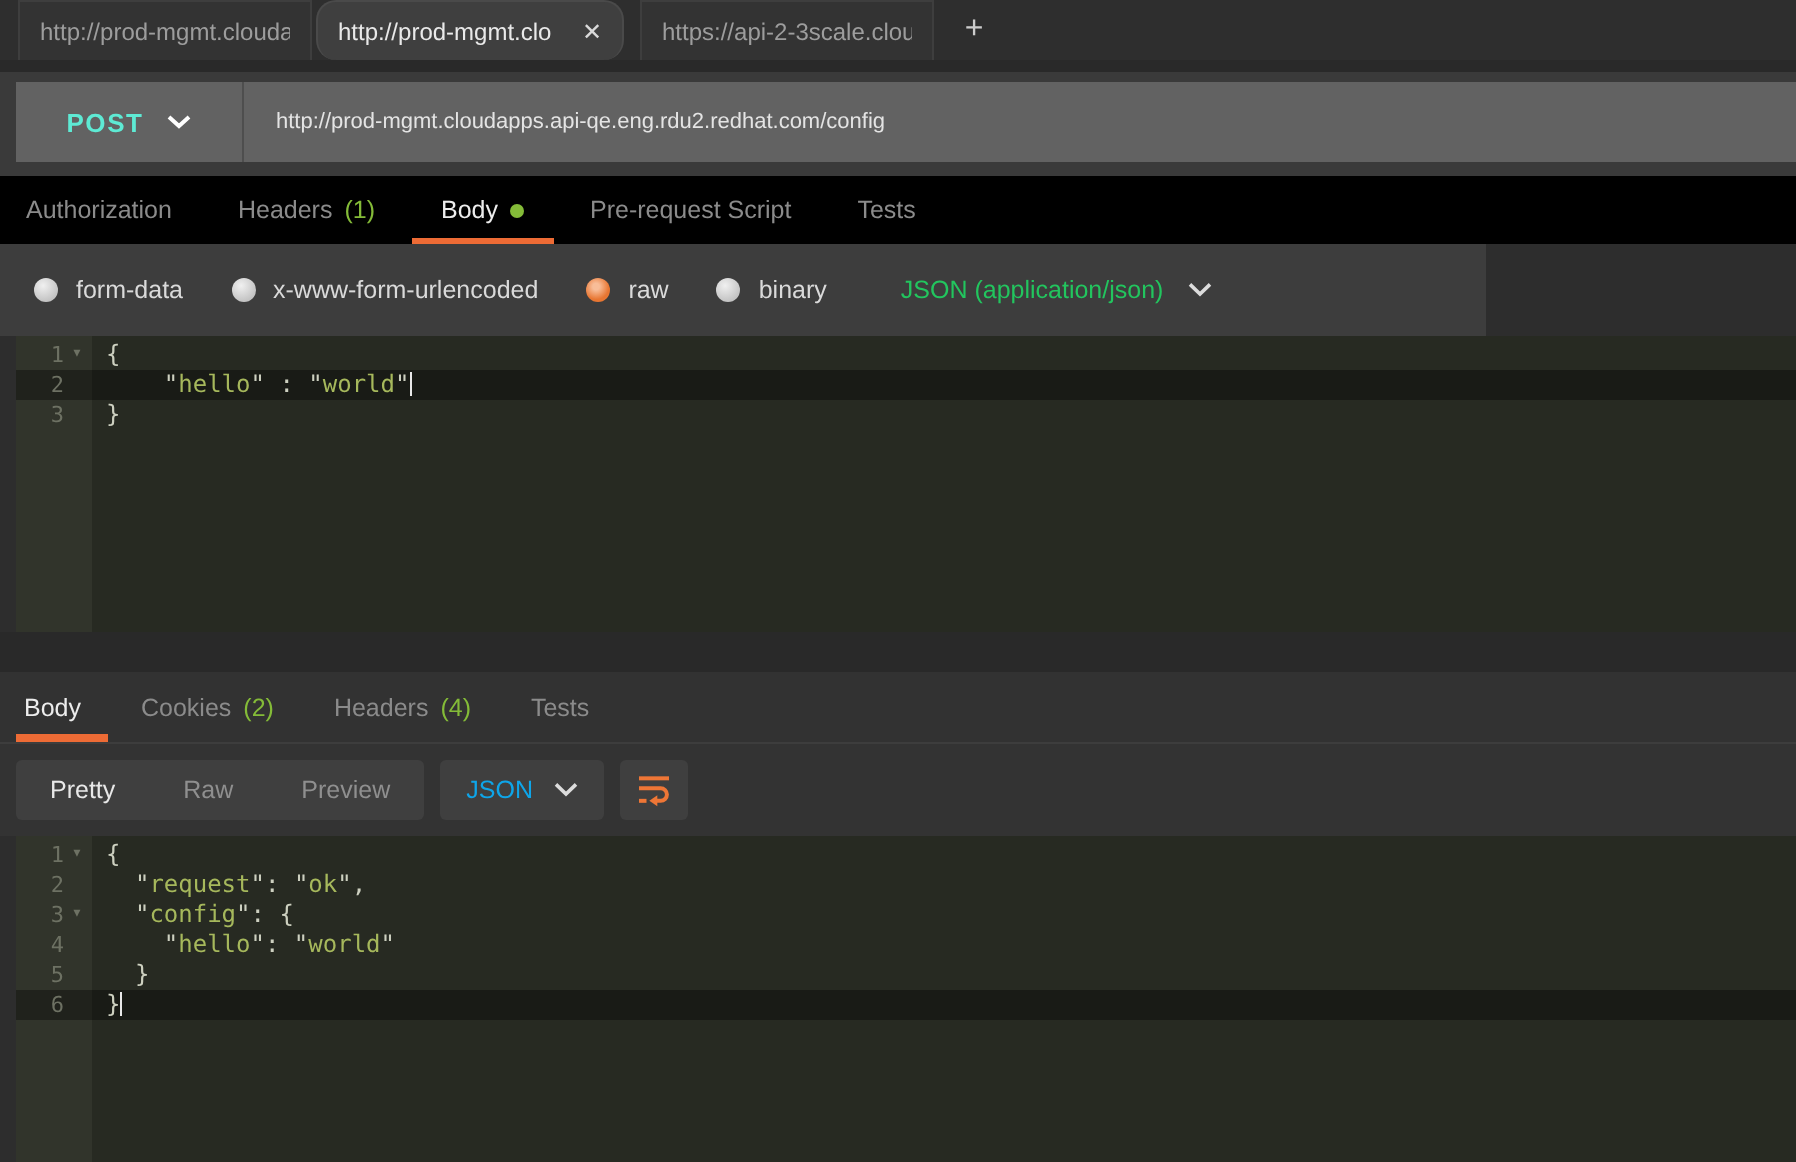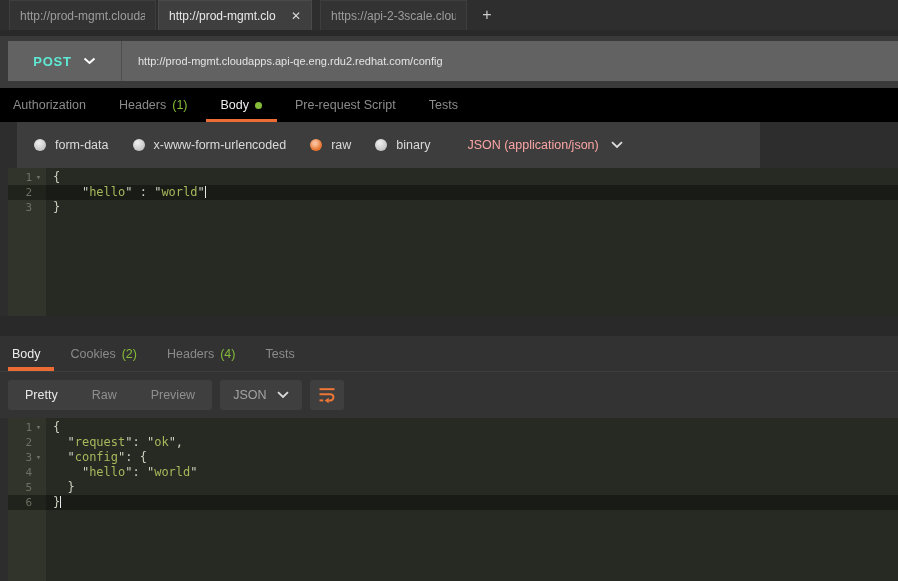--- a/index.html
+++ b/index.html
@@ -12,21 +12,21 @@
   }
 
   
   .tabstrip { position:absolute; top:0; left:0; width:898px; height:30px; background:#2e2e2e; display:flex; align-items:stretch; }
   .btab {
     display:flex; align-items:center; padding:0 10px; font-size:12px; color:#9d9d9d;
     background:#333333; border:1px solid #3e3e3e; border-bottom:none; cursor:pointer; overflow:hidden;
   }
   .btab .btab-label { white-space:nowrap; overflow:hidden; }
   .btab.t1 { margin-left:9px; width:147px; }
-  .btab.t2 { margin-left:2px; width:154px; background:#3f3f3f; border-color:#4a4a4a; color:#e9e9e9; justify-content:space-between; gap:3px; }
+  .btab.t2 { margin-left:2px; width:154px; background:#3f3f3f; border-color:#4a4a4a; color:#e9e9e9; justify-content:space-between; gap:3px;border-radius:10px; }
   .btab.t3 { margin-left:8px; width:147px; }
   .btab .close { color:#d9d9d9; font-size:12px; flex:0 0 auto; cursor:pointer; }
   .newtab { margin-left:6px; width:28px; display:flex; align-items:center; justify-content:center; color:#cccccc; font-size:16px; cursor:pointer; }
 
   .band { position:absolute; top:30px; left:0; width:898px; height:6px; background:#292929; }
 
   
   .urlsec { position:absolute; top:36px; left:0; width:898px; height:52px; background:#3a3a3a; }
   .urlbar { position:absolute; top:5px; left:8px; right:0; height:40px; display:flex; background:#626262; }
   .method {
@@ -39,25 +39,25 @@
   
   .reqtabs { position:absolute; top:88px; left:0; width:898px; height:34px; background:#000000; display:flex; align-items:stretch; }
   .rtab { position:relative; display:flex; align-items:center; gap:6px; padding:0 15px; margin-left:3px; font-size:12.5px; color:#8b8b8b; cursor:pointer; }
   .rtab:first-child { margin-left:-2px; }
   .rtab.active { color:#ededed; }
   .rtab.active::after { content:""; position:absolute; left:0; right:0; bottom:0; height:3px; background:#ed6b35; }
   .count { color:#84bb38; }
   .greendot { width:7px; height:7px; border-radius:50%; background:#84bb38; }
 
   
-  .modes { position:absolute; top:122px; left:0; width:743px; height:46px; background:#3d3d3d; display:flex; align-items:center; padding-left:17px; gap:24px;margin-left:17px; }
+  .modes { position:absolute; top:122px; left:0; width:743px; height:46px; background:#3d3d3d; display:flex; align-items:center; padding-left:17px; gap:24px; }
   .mode { display:flex; align-items:center; gap:9px; font-size:12.5px; color:#dadada; cursor:pointer; }
   .radio { width:12px; height:12px; border-radius:50%; background:radial-gradient(circle at 38% 32%, #f0f0f0, #c3c3c3 72%); flex:0 0 auto; }
   .radio.sel { background:radial-gradient(circle at 42% 36%, #f8bd98 16%, #e87632 62%); }
-  .ctype { margin-left:13px; display:flex; align-items:center; gap:12px; font-size:12.5px; color:#fca5a5; cursor:pointer; }
+  .ctype { margin-left:13px; display:flex; align-items:center; gap:12px; font-size:12.5px; color:#22c55e; cursor:pointer; }
 
   
   .editor {
     position:absolute; left:8px; right:0; padding-top:2px;
     background:linear-gradient(90deg, #31342b 0, #31342b 38px, #272a22 38px);
     font-family:"DejaVu Sans Mono", monospace; font-size:12px; line-height:15px; cursor:text;
   }
   #req-editor { top:168px; height:148px; }
   #res-editor { top:418px; height:163px; }
   .eline { position:relative; display:flex; height:15px; }
@@ -77,21 +77,21 @@
   .restab { position:relative; display:flex; align-items:center; gap:6px; padding:0 13px; margin-left:4px; font-size:12.5px; color:#8b8b8b; cursor:pointer; }
   .restab:first-child { margin-left:0; padding-left:4px; }
   .restab.active { color:#ededed; }
   .restab.active::after { content:""; position:absolute; left:0; right:0; bottom:0; height:4px; background:#ed6b35; }
 
   
   .toolbar { position:absolute; top:371px; left:0; width:898px; height:47px; background:#333333; border-top:1px solid #3d3d3d; display:flex; align-items:center; padding-left:8px; gap:8px; }
   .btngroup { display:flex; align-items:center; height:30px; background:#3f3f3f; border-radius:3px; }
   .vbtn { padding:0 17px; font-size:12.5px; color:#8f8f8f; cursor:pointer; }
   .vbtn.active { color:#e8e8e8; }
-  .select { display:flex; align-items:center; gap:11px; height:30px; padding:0 13px; background:#3f3f3f; border-radius:3px; font-size:12.5px; color:#a3a3a3; cursor:pointer; }
+  .select { display:flex; align-items:center; gap:11px; height:30px; padding:0 13px; background:#3f3f3f; border-radius:3px; font-size:12.5px; color:#0ea5e9; cursor:pointer; }
   .iconbtn { width:34px; height:30px; background:#3f3f3f; border-radius:3px; display:flex; align-items:center; justify-content:center; cursor:pointer; }
 
   svg { display:block; }
 </style>
 </head>
 <body>
 
 <div class="tabstrip">
   <div class="btab t1">
     <span class="btab-label">http://prod-mgmt.cloudapp</span>

